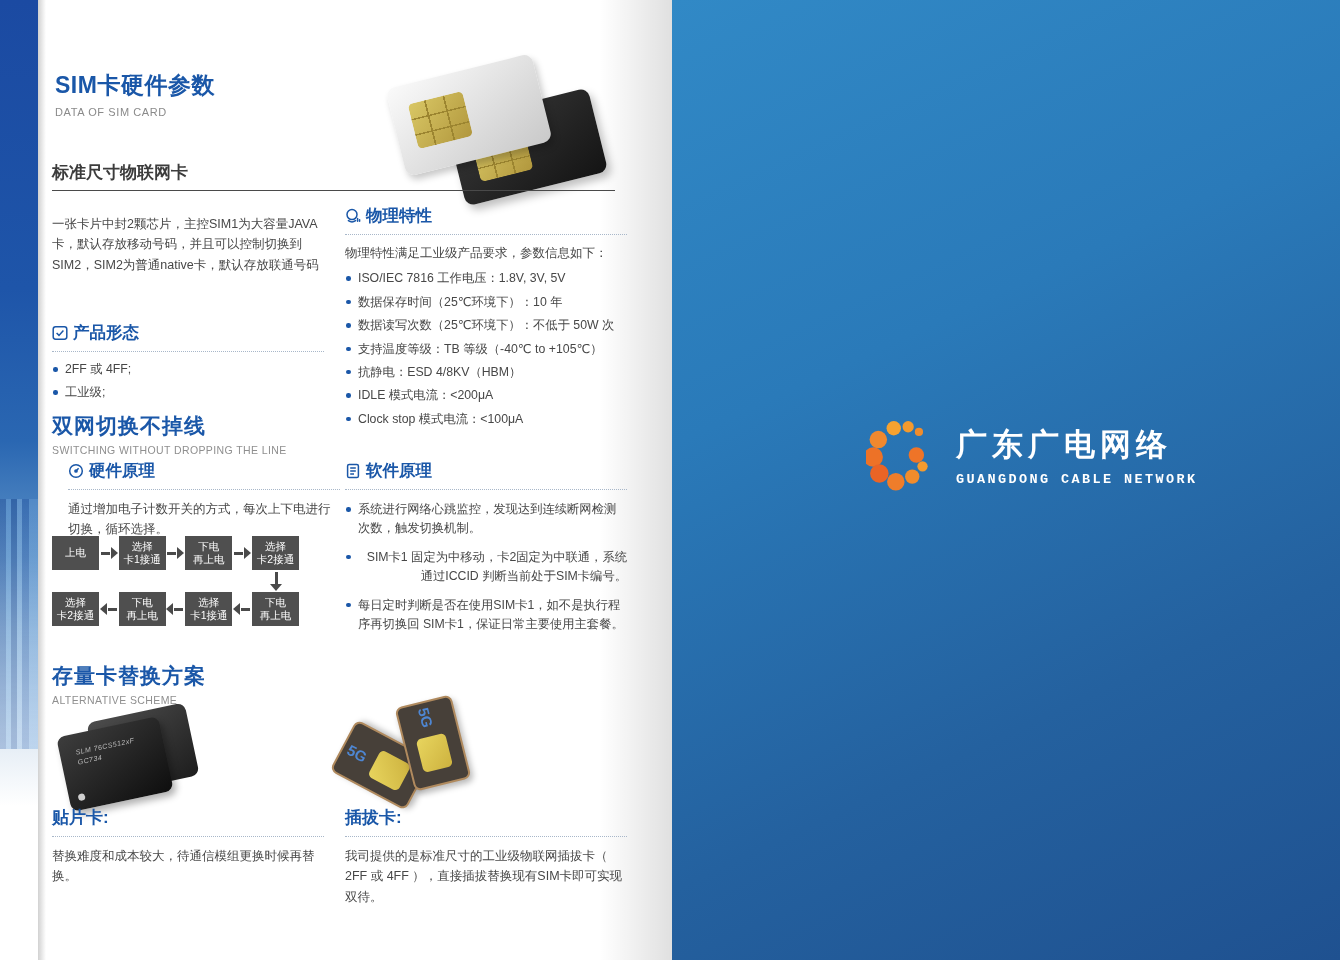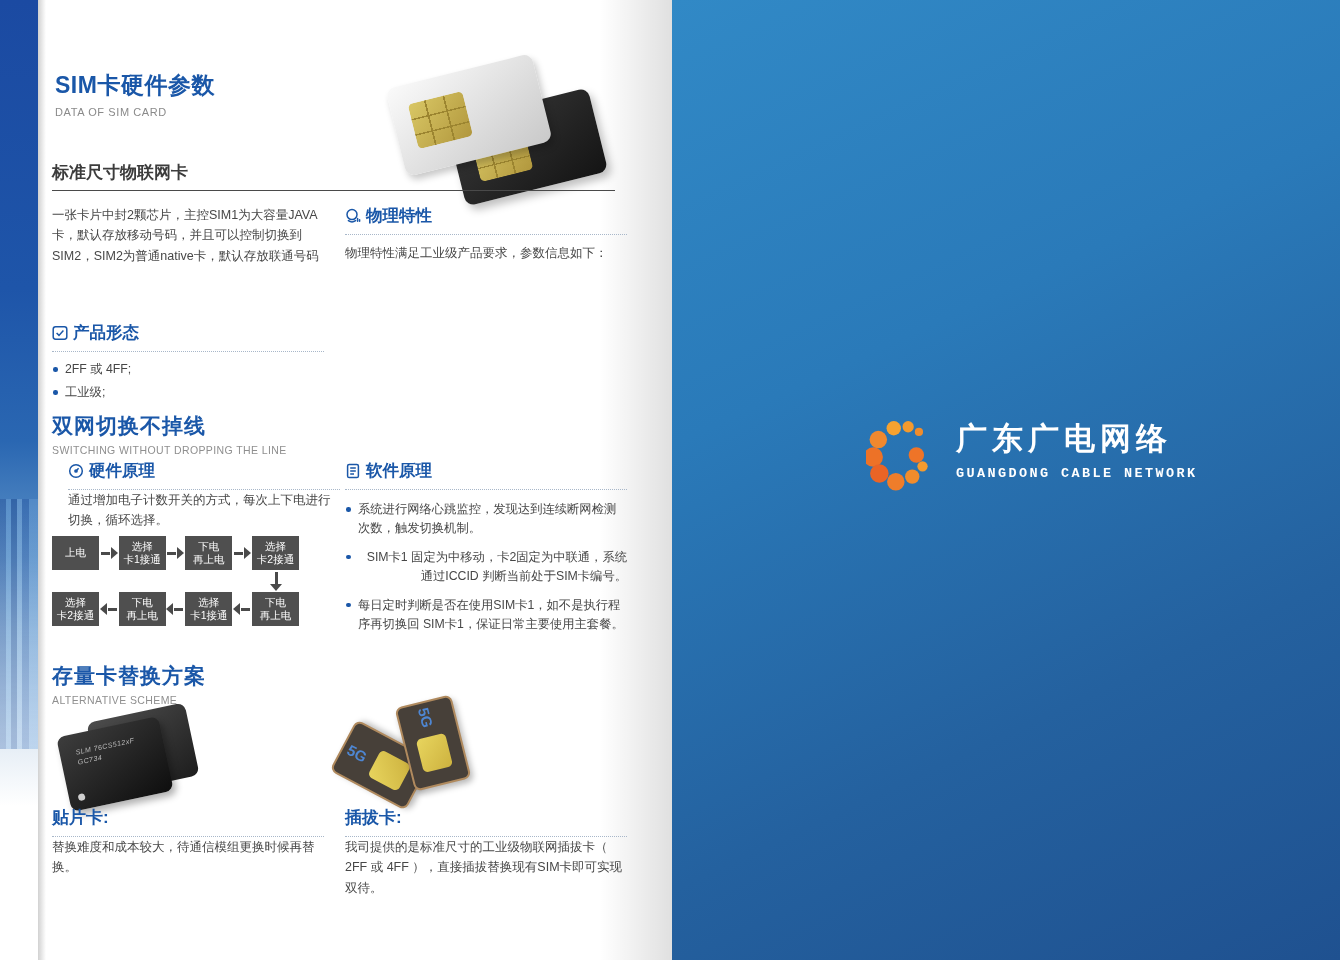--- a/index.html
+++ b/index.html
@@ -26,21 +26,21 @@
   .header .sub{margin-top:5px;font-size:11px;color:#8a8a8a;letter-spacing:.6px;}
   .std-title{position:absolute;left:52px;top:161px;font-size:17px;font-weight:bold;color:#3c3c3c;}
   .std-rule{position:absolute;left:52px;top:190px;width:563px;height:0;border-top:1.6px solid #4a4a4a;}
   
   .sec{position:absolute;}
   .sec-head{display:flex;align-items:center;gap:5px;padding-bottom:7px;
     border-bottom:1px dotted #a8b7c9;}
   .sec-head .sec-title{font-size:16.5px;font-weight:bold;color:#1a57a8;}
   .sec-icon{display:inline-flex;color:#1a57a8;}
   .sec-icon svg{width:16px;height:16px;}
-  .sec-body{font-size:12.5px;line-height:1.62;color:#474747;}
+  .sec-body{margin-top:9px;font-size:12.5px;line-height:1.62;color:#474747;}
   ul.blt{margin:8px 0 0 0;padding:0;list-style:none;}
   ul.blt li{position:relative;padding-left:13px;font-size:12.3px;line-height:1.58;color:#474747;margin-bottom:4px;}
   ul.blt li::before{content:"";position:absolute;left:1px;top:7px;width:4.5px;height:4.5px;border-radius:50%;background:#1a57a8;}
   
   .big-title{font-size:21px;font-weight:bold;color:#1a57a8;letter-spacing:1px;}
   .big-sub{margin-top:4px;font-size:10.5px;color:#8f8f8f;letter-spacing:.4px;}
   
   .flowchart{position:absolute;left:52px;top:536px;width:247px;}
   .flow-row{display:flex;justify-content:space-between;}
   .flow-row.r2{margin-top:22px;}
@@ -85,21 +85,21 @@
   .sim5g-image{position:absolute;left:346px;top:696px;width:132px;height:108px;}
   .card5g{position:absolute;width:54px;height:82px;border-radius:7px;background:#474039;
     border:2px solid #b08a5e;box-shadow:2px 4px 6px rgba(0,0,0,.28);}
   .card5g .chip5g{position:absolute;left:11px;top:34px;width:30px;height:34px;border-radius:5px;
     background:linear-gradient(135deg,#e8d55e,#cdb23f);}
   .card5g .g5{position:absolute;left:16px;top:6px;color:#4e86d2;font-weight:bold;font-size:15px;
     transform:rotate(90deg);}
   .c5g-1{left:6px;top:26px;transform:rotate(-62deg);}
   .c5g-2{left:58px;top:4px;transform:rotate(-14deg);}
   
-  .brand{position:absolute;left:866px;top:418px;display:flex;gap:16px;}
+  .brand{position:absolute;left:866px;top:418px;display:flex;align-items:center;gap:16px;}
   .brand-mark svg{width:74px;height:74px;display:block;}
   .brand-cn{font-size:31px;font-weight:bold;color:#ffffff;letter-spacing:5px;white-space:nowrap;}
   .brand-en{margin-top:6px;font-size:13.5px;font-weight:bold;color:#ffffff;letter-spacing:2.4px;white-space:nowrap;font-family:Liberation Mono, monospace;}
 </style>
 </head>
 <body>
 
 <div class="page">
 
   <div class="left-strip"></div>
@@ -148,20 +148,29 @@
       <span class="sec-icon">
         <svg viewBox="0 0 16 16" fill="none" stroke="currentColor" stroke-width="1.5">
           <circle cx="7" cy="6.6" r="5"></circle>
             <path d="M3.4 12.6c2.2 1.6 5 1.6 7.2 0" stroke-linecap="round"></path>
           <path d="M12.6 10.6v2.6M14.6 11.8v1.4" stroke-linecap="round"></path>
         </svg>
       </span>
       <span class="sec-title">物理特性</span>
     </div>
     <div class="sec-body" style="margin-top:8px;">物理特性满足工业级产品要求，参数信息如下：</div>
+    <ul class="blt" style="margin-top:6px;">
+      <li>ISO/IEC 7816 工作电压：1.8V, 3V, 5V</li>
+      <li>数据保存时间（25℃环境下）：10 年</li>
+      <li>数据读写次数（25℃环境下）：不低于 50W 次</li>
+      <li>支持温度等级：TB 等级（-40℃ to +105℃）</li>
+      <li>抗静电：ESD 4/8KV（HBM）</li>
+      <li>IDLE 模式电流：&lt;200μA</li>
+      <li>Clock stop 模式电流：&lt;100μA</li>
+    </ul>
   </div>
 
   <div class="sec" style="left:52px;top:412px;">
     <div class="big-title">双网切换不掉线</div>
     <div class="big-sub">SWITCHING WITHOUT DROPPING THE LINE</div>
   </div>
 
   <div class="sec" style="left:68px;top:460px;width:272px;">
     <div class="sec-head">
       <span class="sec-icon">

